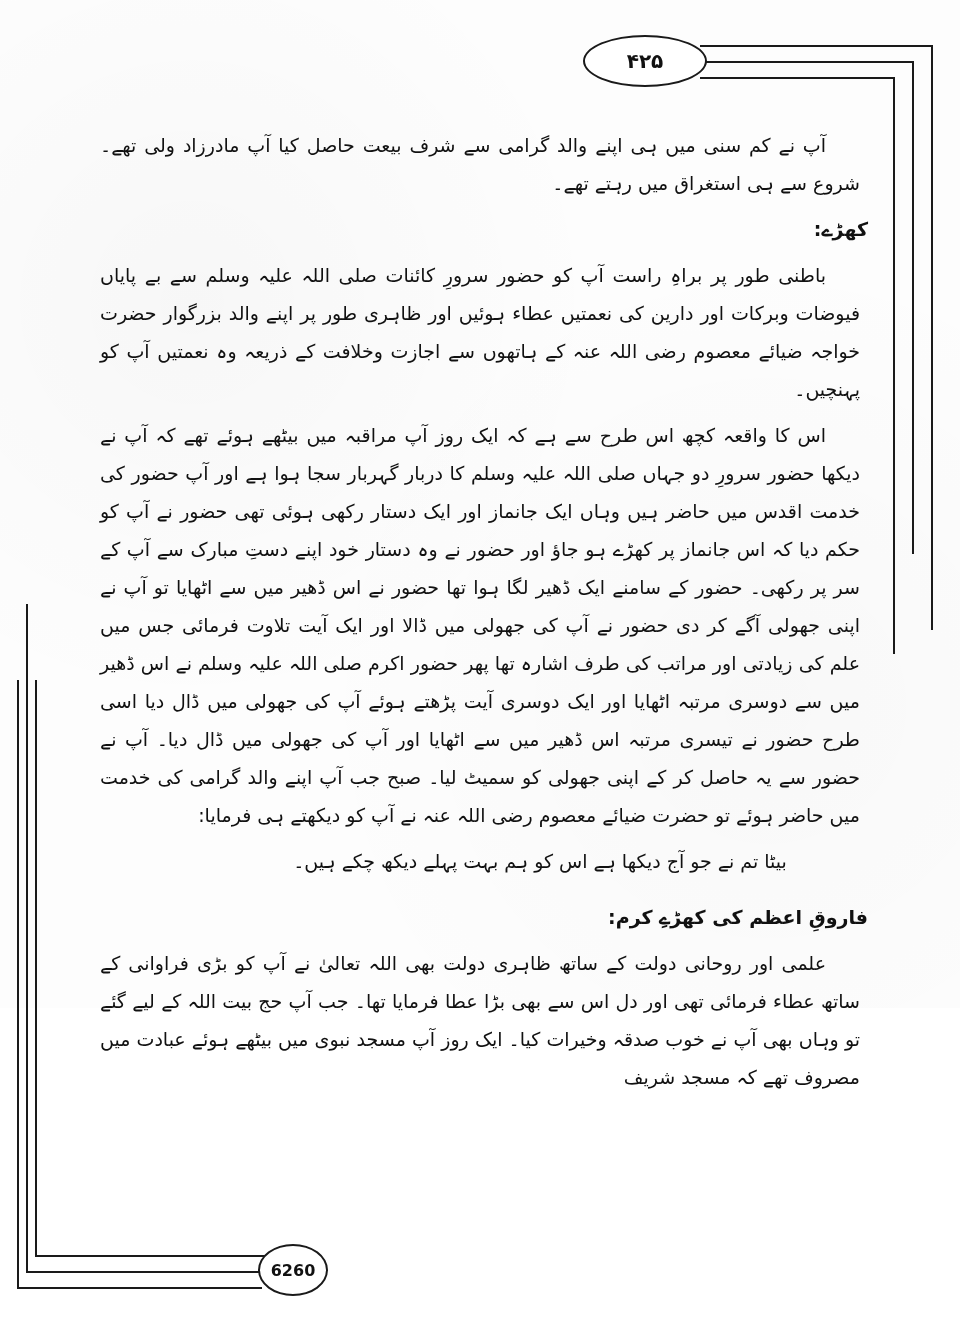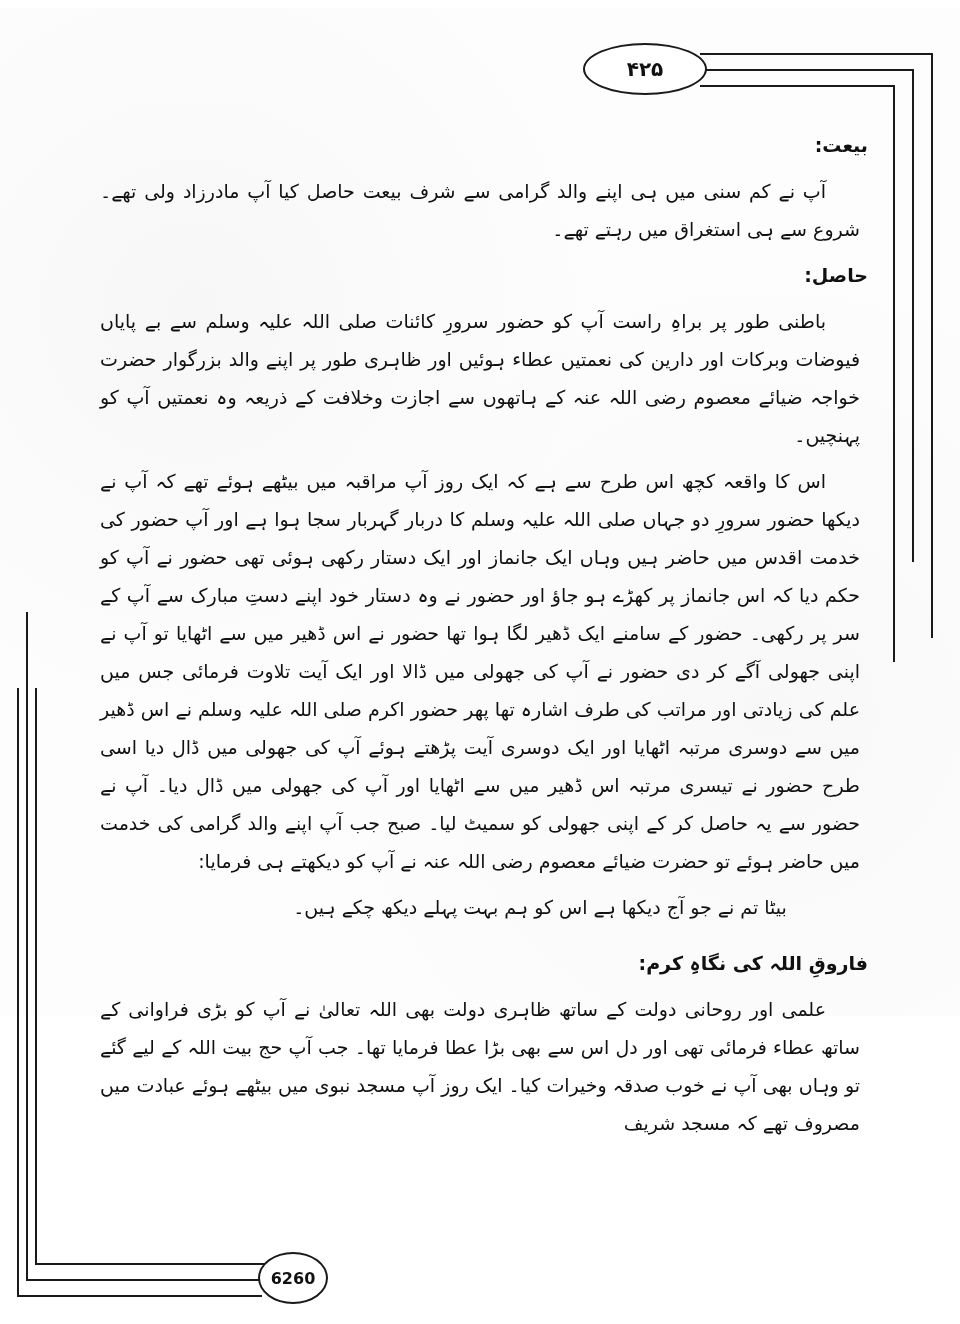--- a/index.html
+++ b/index.html
@@ -10,21 +10,21 @@
     body {
       width: 960px;
       height: 1324px;
       position: relative;
       overflow: hidden;
       font-family: "DejaVu Sans", sans-serif;
       color: #111111;
     }
     .page {
       position: absolute;
-      left: 0; top: 8px;
+      left: 0; top: 0;
       width: 960px; height: 1008px;
       background:
         radial-gradient(circle at 20% 30%, rgba(0,0,0,0.025) 0, transparent 40%),
         radial-gradient(circle at 80% 70%, rgba(0,0,0,0.02) 0, transparent 45%),
         #fdfdfd;
     }
     
     .frame-line {
       position: absolute;
       background: #1a1a1a;
@@ -103,31 +103,30 @@
   <div class="frame-line" style="left:17px; top:1287px; width:245px; height:2px;"></div>
   <div class="frame-line" style="left:26px; top:1271px; width:234px; height:2px;"></div>
   <div class="frame-line" style="left:35px; top:1255px; width:230px; height:2px;"></div>
 
   <div class="oval oval-top">۴۲۵</div>
   <div class="oval oval-bottom">6260</div>
 
   <div class="content">
 
     <div>
-      <p class="heading">بیعت:</p>
       <p class="para">آپ نے کم سنی میں ہی اپنے والد گرامی سے شرف بیعت حاصل کیا آپ مادرزاد ولی تھے۔ شروع سے ہی استغراق میں رہتے تھے۔</p>
     </div>
 
     <div>
-      <p class="heading">حاصل:</p>
+      <p class="heading">کھڑے:</p>
       <p class="para">باطنی طور پر براہِ راست آپ کو حضور سرورِ کائنات صلی اللہ علیہ وسلم سے بے پایاں فیوضات وبرکات اور دارین کی نعمتیں عطاء ہوئیں اور ظاہری طور پر اپنے والد بزرگوار حضرت خواجہ ضیائے معصوم رضی اللہ عنہ کے ہاتھوں سے اجازت وخلافت کے ذریعہ وہ نعمتیں آپ کو پہنچیں۔</p>
       <p class="para">اس کا واقعہ کچھ اس طرح سے ہے کہ ایک روز آپ مراقبہ میں بیٹھے ہوئے تھے کہ آپ نے دیکھا حضور سرورِ دو جہاں صلی اللہ علیہ وسلم کا دربار گہربار سجا ہوا ہے اور آپ حضور کی خدمت اقدس میں حاضر ہیں وہاں ایک جانماز اور ایک دستار رکھی ہوئی تھی حضور نے آپ کو حکم دیا کہ اس جانماز پر کھڑے ہو جاؤ اور حضور نے وہ دستار خود اپنے دستِ مبارک سے آپ کے سر پر رکھی۔ حضور کے سامنے ایک ڈھیر لگا ہوا تھا حضور نے اس ڈھیر میں سے اٹھایا تو آپ نے اپنی جھولی آگے کر دی حضور نے آپ کی جھولی میں ڈالا اور ایک آیت تلاوت فرمائی جس میں علم کی زیادتی اور مراتب کی طرف اشارہ تھا پھر حضور اکرم صلی اللہ علیہ وسلم نے اس ڈھیر میں سے دوسری مرتبہ اٹھایا اور ایک دوسری آیت پڑھتے ہوئے آپ کی جھولی میں ڈال دیا اسی طرح حضور نے تیسری مرتبہ اس ڈھیر میں سے اٹھایا اور آپ کی جھولی میں ڈال دیا۔ آپ نے حضور سے یہ حاصل کر کے اپنی جھولی کو سمیٹ لیا۔ صبح جب آپ اپنے والد گرامی کی خدمت میں حاضر ہوئے تو حضرت ضیائے معصوم رضی اللہ عنہ نے آپ کو دیکھتے ہی فرمایا:</p>
       <p class="quote">بیٹا تم نے جو آج دیکھا ہے اس کو ہم بہت پہلے دیکھ چکے ہیں۔</p>
       <div class="gap-after-quote"></div>
     </div>
 
     <div>
-      <p class="heading">فاروقِ اللہ کی نگاہِ کرم:</p>
+      <p class="heading">فاروقِ اعظم کی کھڑےِ کرم:</p>
       <p class="para">علمی اور روحانی دولت کے ساتھ ظاہری دولت بھی اللہ تعالیٰ نے آپ کو بڑی فراوانی کے ساتھ عطاء فرمائی تھی اور دل اس سے بھی بڑا عطا فرمایا تھا۔ جب آپ حج بیت اللہ کے لیے گئے تو وہاں بھی آپ نے خوب صدقہ وخیرات کیا۔ ایک روز آپ مسجد نبوی میں بیٹھے ہوئے عبادت میں مصروف تھے کہ مسجد شریف</p>
     </div>
 
   </div>
 </div>
 
 </body></html>

